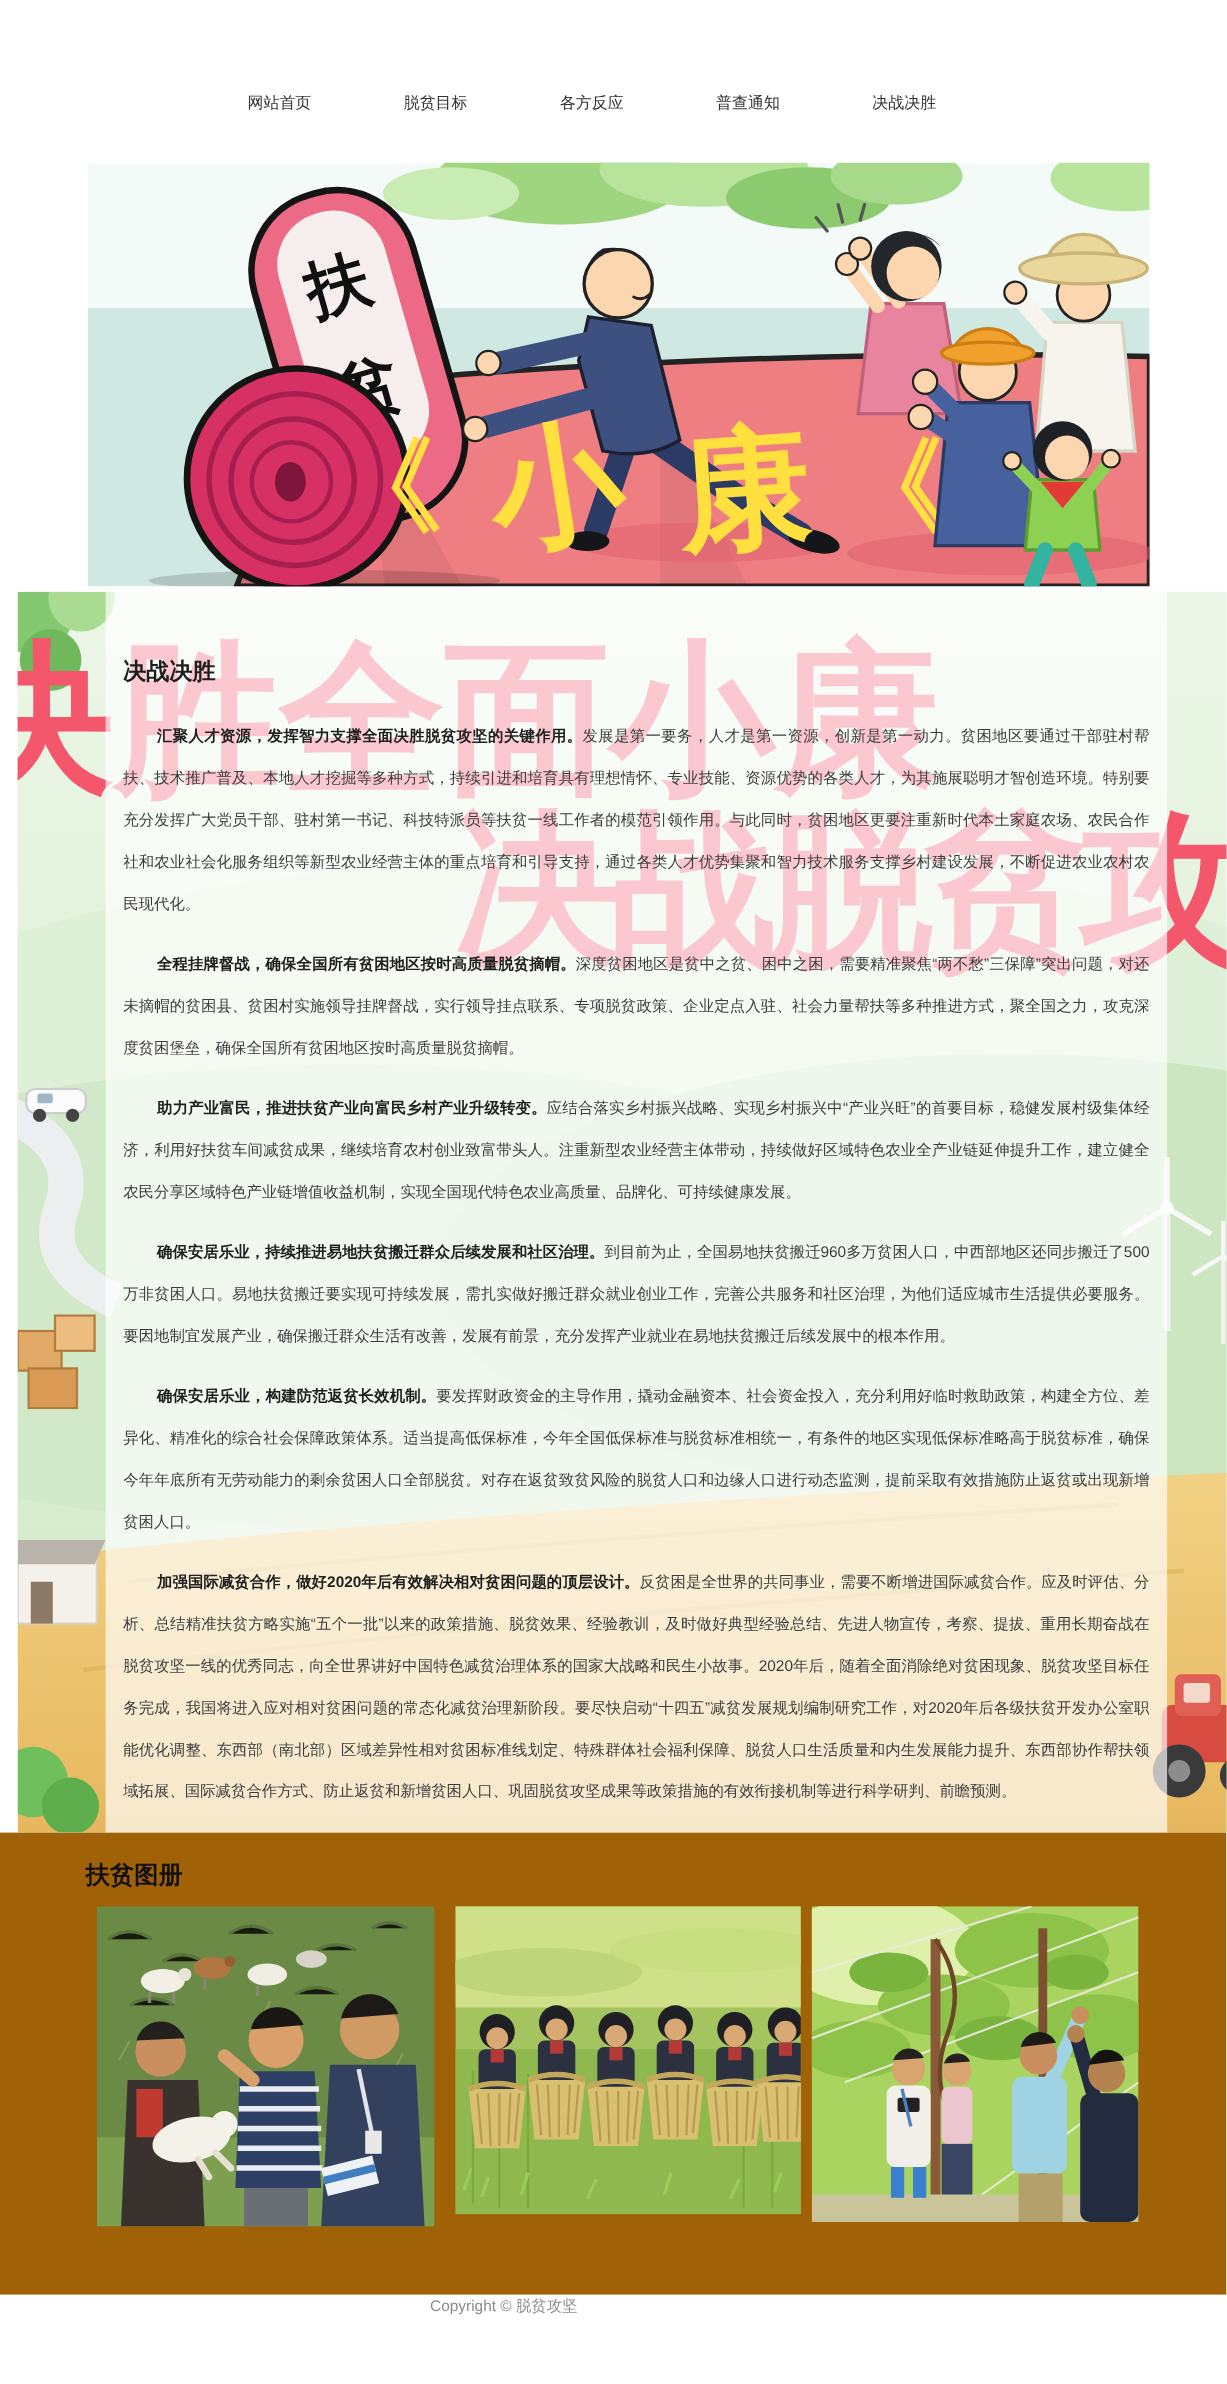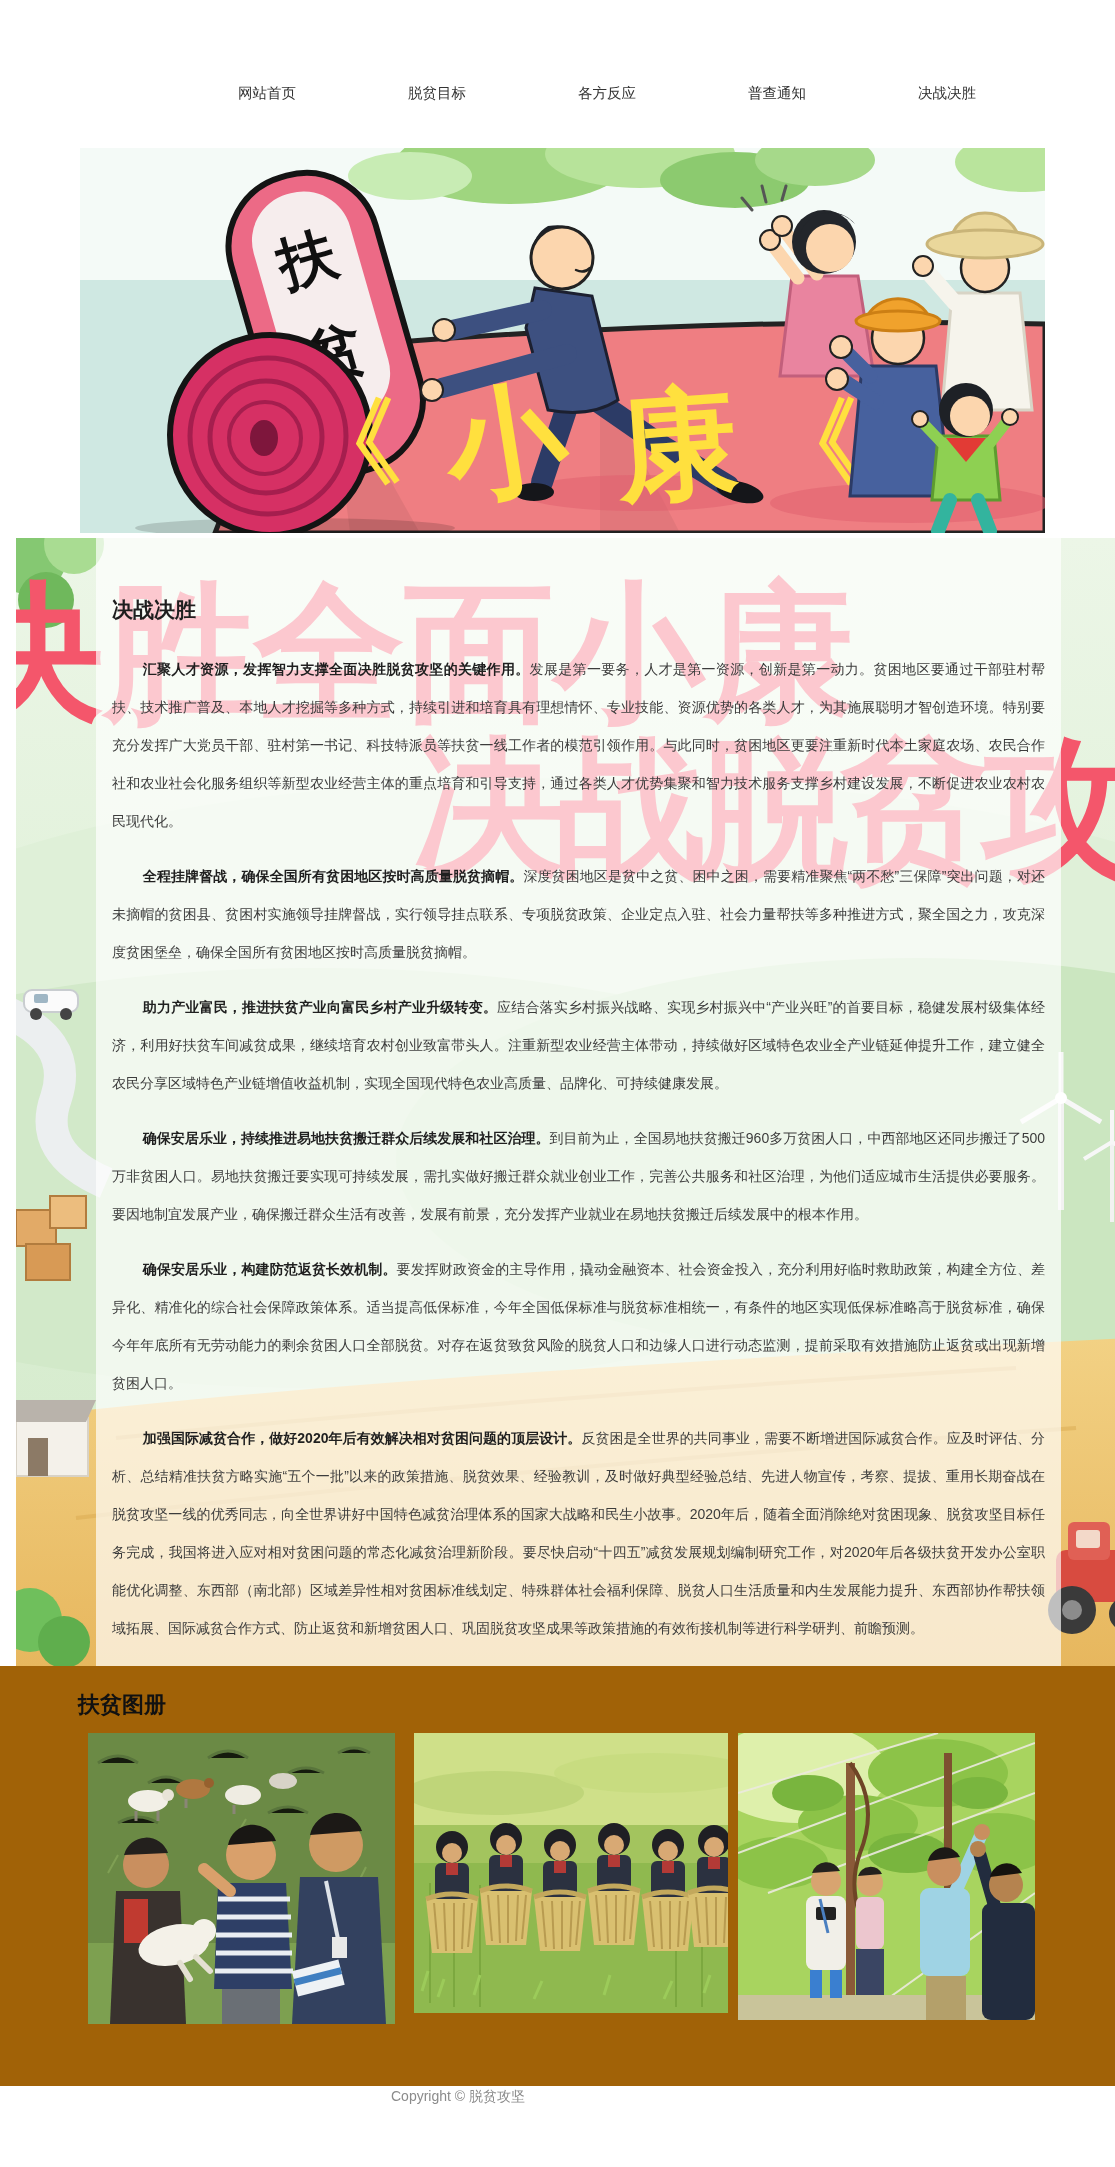--- a/index.html
+++ b/index.html
@@ -3,21 +3,21 @@
 <meta charset="utf-8">
 <style>
   html,body{margin:0;padding:0;}
   body{
     width:1115px;height:2167px;position:relative;background:#fff;
     font-family:"Liberation Sans","DejaVu Sans",sans-serif;
     overflow:hidden;
   }
   
   .topnav{position:absolute;left:0;top:0;width:1115px;height:118px;background:#fff;}
-  .nav-list{position:absolute;left:238px;top:84px;display:flex;gap:112px;list-style:none;margin:0;padding:0;}
+  .nav-list{position:absolute;left:225px;top:84px;display:flex;gap:84px;list-style:none;margin:0;padding:0;}
   .nav-list a{font-size:14.5px;color:#333;text-decoration:none;white-space:nowrap;}
   
   .banner{position:absolute;left:80px;top:148px;width:965px;height:385px;}
   .banner svg{display:block;}
   
   .green-section{position:absolute;left:16px;top:538px;width:1115px;height:1128px;overflow:hidden;
     background:linear-gradient(#ecf6e7,#dcefd4 55%,#d2e9ca);}
   .bg-art{position:absolute;left:0;top:0;z-index:0;}
   .watermark{position:absolute;z-index:1;font-weight:700;color:#f4566b;white-space:nowrap;line-height:1;}
   .wm1{left:-62px;top:40px;font-size:150px;letter-spacing:0;}

